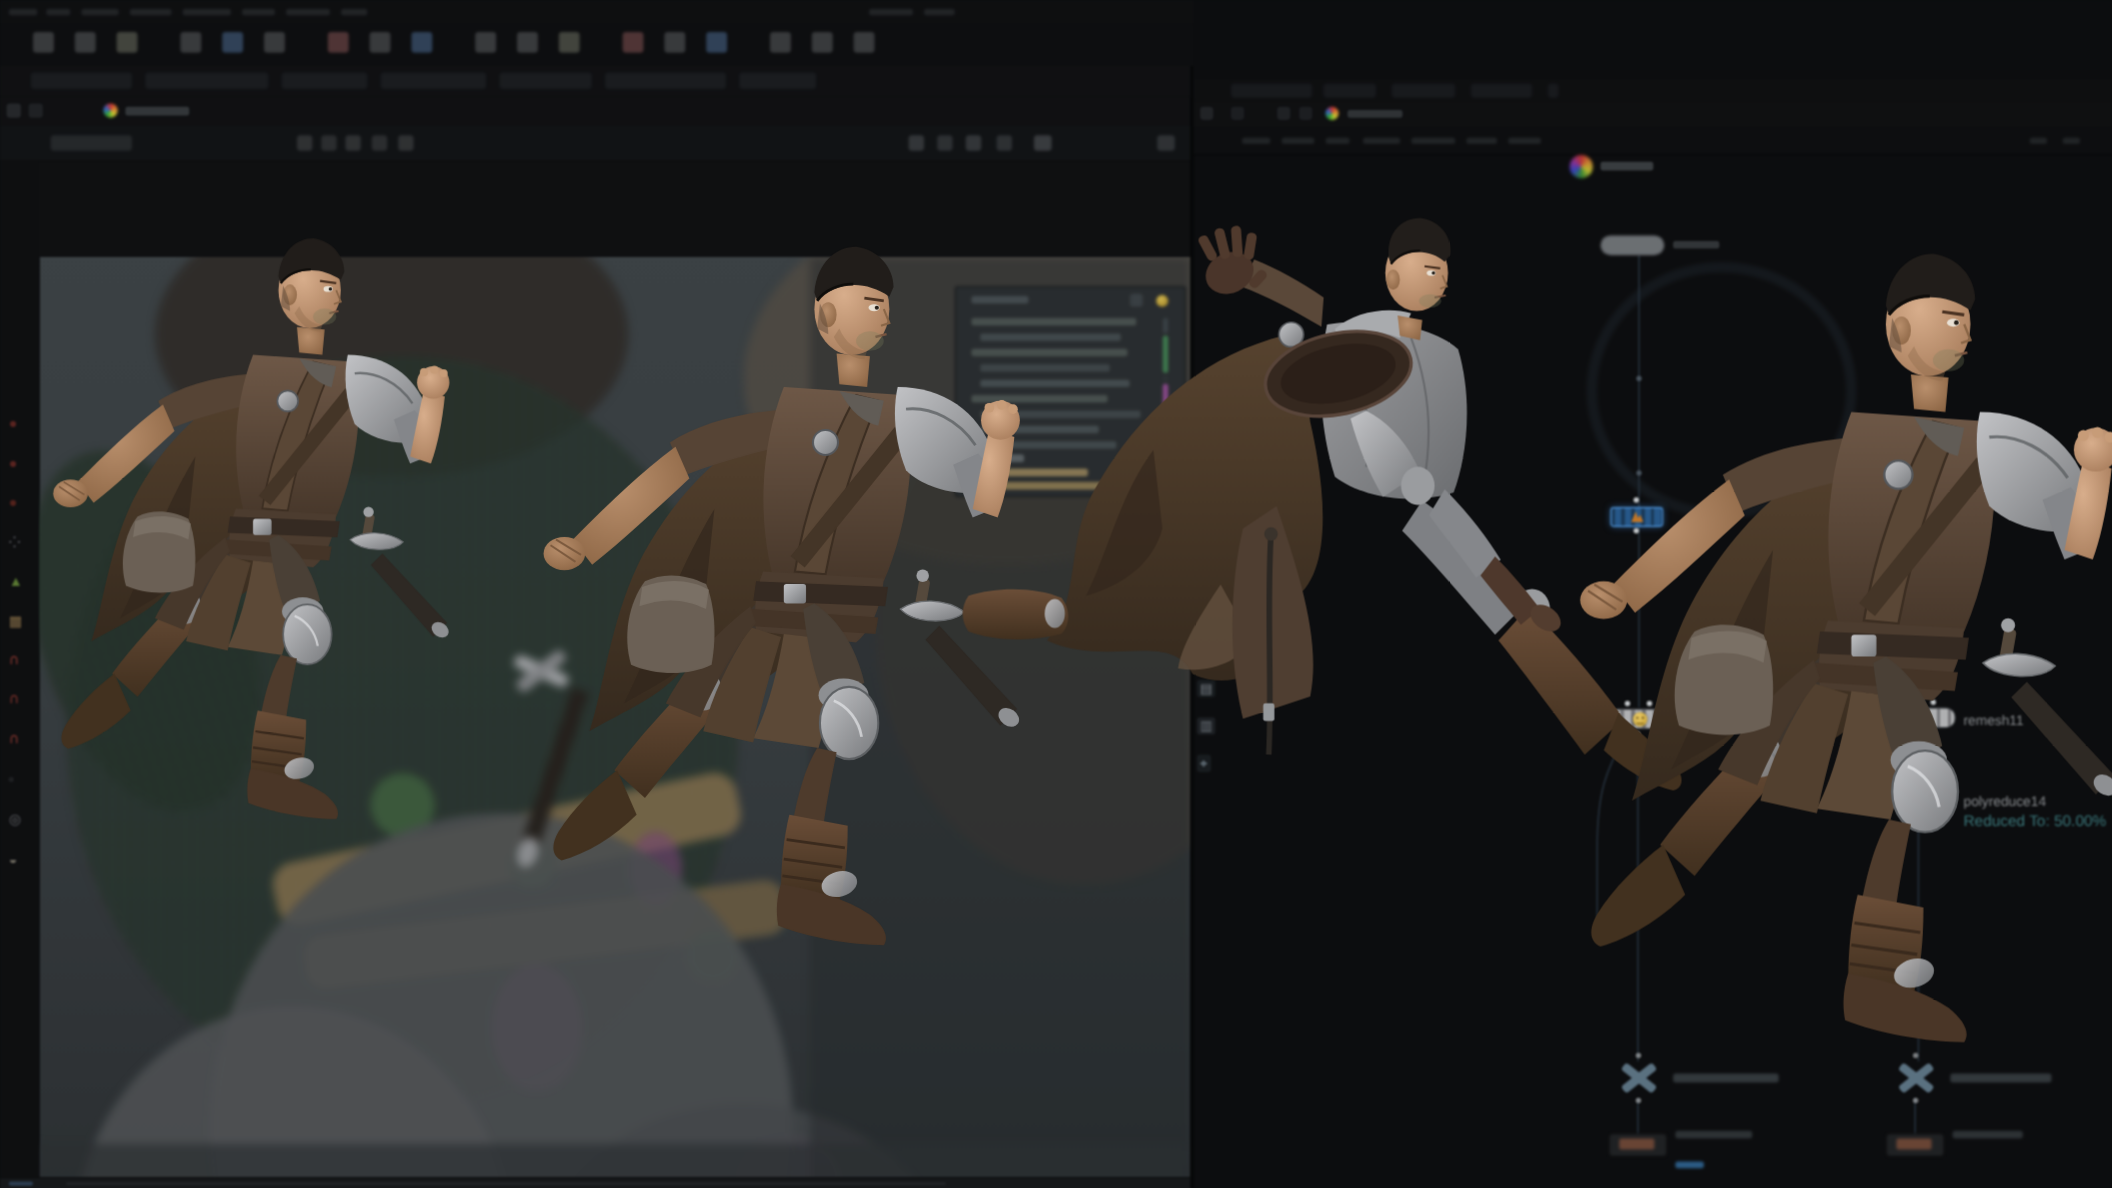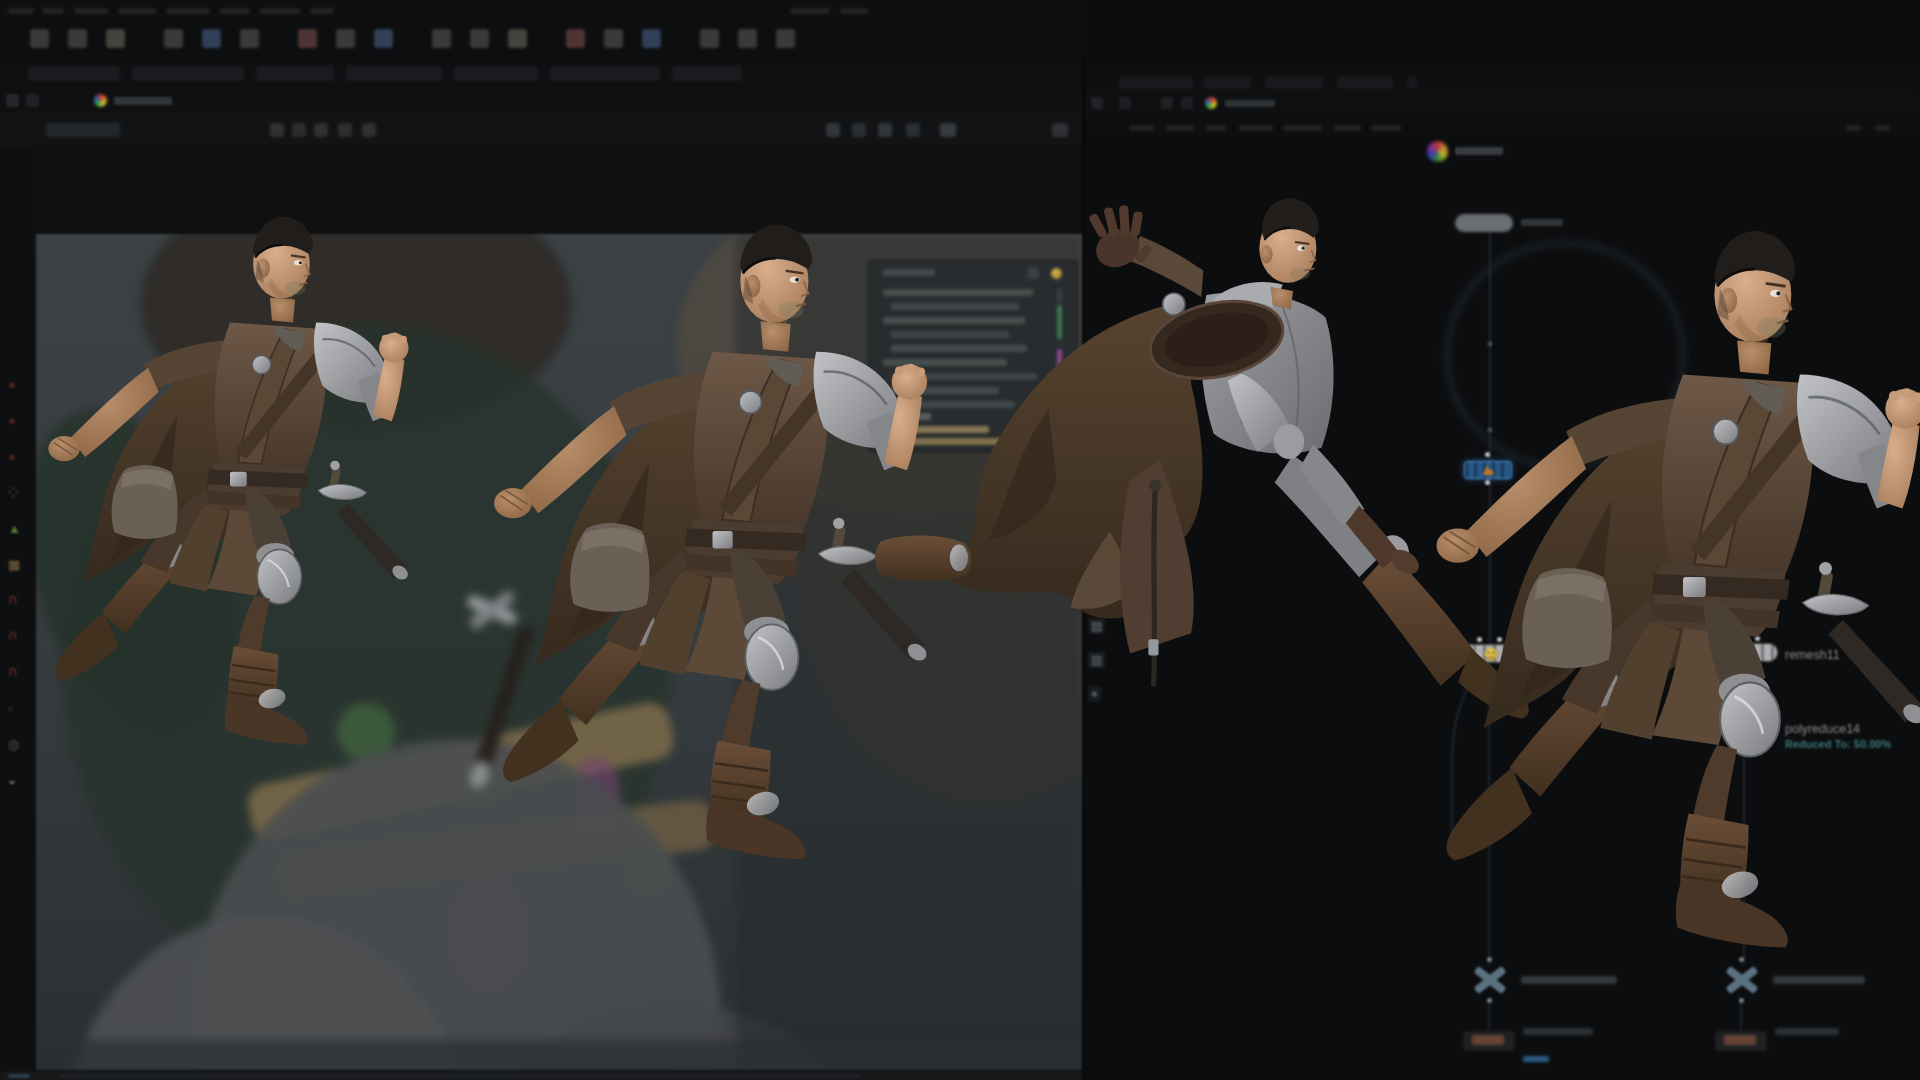--- a/index.html
+++ b/index.html
@@ -301,21 +301,21 @@
       <span class="smiley-badge"></span>
     </div>
     <div class="conn-dot" style="left:650px;top:636px;"></div>
     <div class="conn-dot" style="left:670px;top:636px;"></div>
     <div class="conn-dot" style="left:659px;top:664px;"></div>
     <span class="node-label" style="left:700px;top:648px;">remesh11</span>
 
     <div class="abs" style="left:660px;top:720px;width:30px;height:17px;background:#a9aaac;border-radius:6px;filter:blur(.8px);
                 background-image:repeating-linear-gradient(90deg,rgba(70,70,75,.5) 0 3px,transparent 3px 9px);"></div>
     <span class="node-label" style="left:700px;top:722px;">polyreduce14</span>
-    <span class="node-label" style="left:700px;top:738px;color:#3e7d80;font-size:11px;font-weight:bold;">Reduced To: 50.00%</span>
+    <span class="node-label" style="left:700px;top:738px;color:#3e7d80;font-size:14px;">Reduced To: 50.00%</span>
 
     <div class="x-node" style="left:385px;top:965px;">
           <span></span>
           <span></span>
         </div>
     <div class="conn-dot" style="left:402px;top:957px;opacity:.6;"></div>
     <div class="conn-dot" style="left:402px;top:998px;opacity:.6;"></div>
     <span class="dash" style="left:436px;top:976px;width:96px;height:8px;background:#343a3e;filter:blur(1px);"></span>
     <div class="dark-node" style="left:377px;top:1030px;">
           <i></i>

